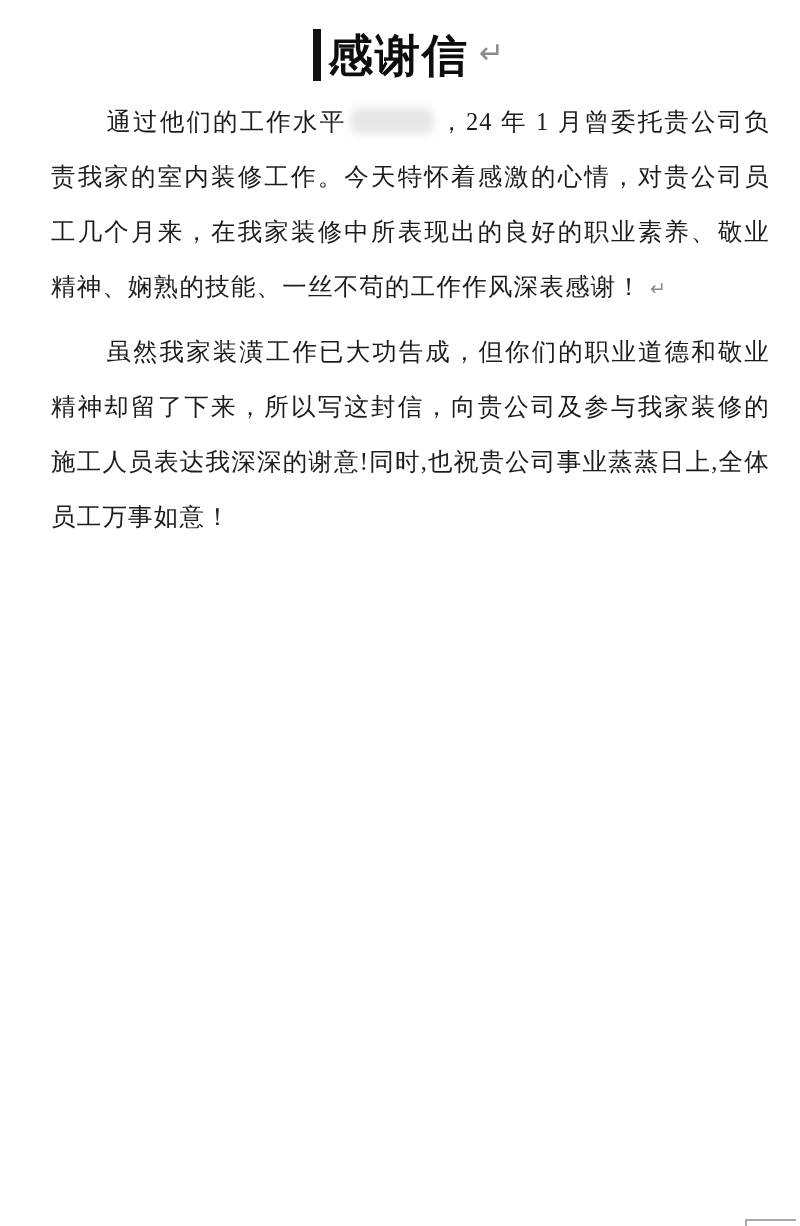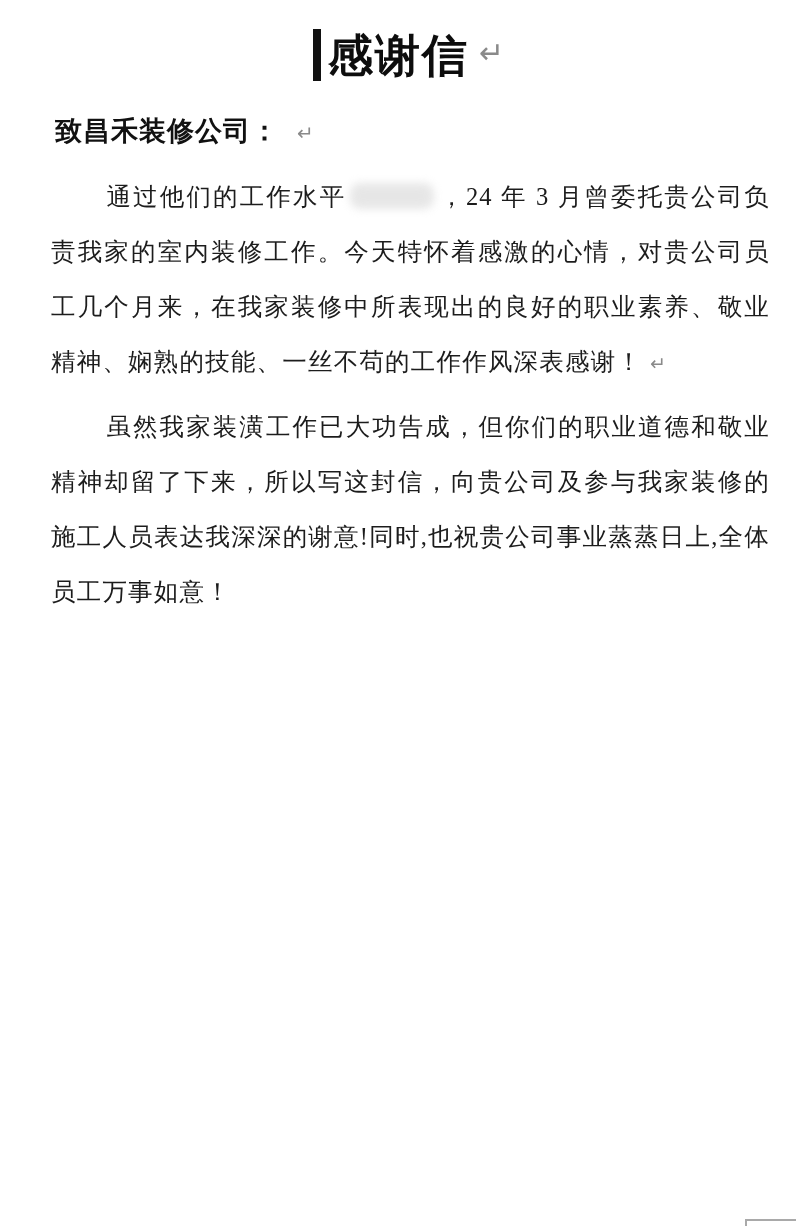--- a/index.html
+++ b/index.html
@@ -84,26 +84,23 @@
 </head>
 <body>
 
 <div class="page">
   <div class="doc-body">
 
     <div class="title-row">
       <span class="caret"></span><span class="doc-title">感谢信</span><span class="pmark">↵</span>
     </div>
 
-    <div class="salutation">
-      <span>致昌禾装修公司：</span><span class="pmark">↵</span>
-    </div>
 
     <div class="para">
-      <span>通过他们的工作水平</span><span class="redaction name1"></span><span>，24 年 3 月曾委托贵公司负责我家的室内装修工作。今天特怀着感激的心情，对贵公司员工几个月来，在我家装修中所表现出的良好的职业素养、敬业精神、娴熟的技能、一丝不苟的工作作风深表感谢！</span><span class="pmark">↵</span>
+      <span>通过他们的工作水平</span><span class="redaction name1"></span><span>，24 年 1 月曾委托贵公司负责我家的室内装修工作。今天特怀着感激的心情，对贵公司员工几个月来，在我家装修中所表现出的良好的职业素养、敬业精神、娴熟的技能、一丝不苟的工作作风深表感谢！</span><span class="pmark">↵</span>
     </div>
 
 
 
     <div class="para">
       <span>虽然我家装潢工作已大功告成，但你们的职业道德和敬业精神却留了下来，所以写这封信，向贵公司及参与我家装修的施工人员表达我深深的谢意!同时,也祝贵公司事业蒸蒸日上,全体员工万事如意！</span>
     </div>
 
   </div>
 

